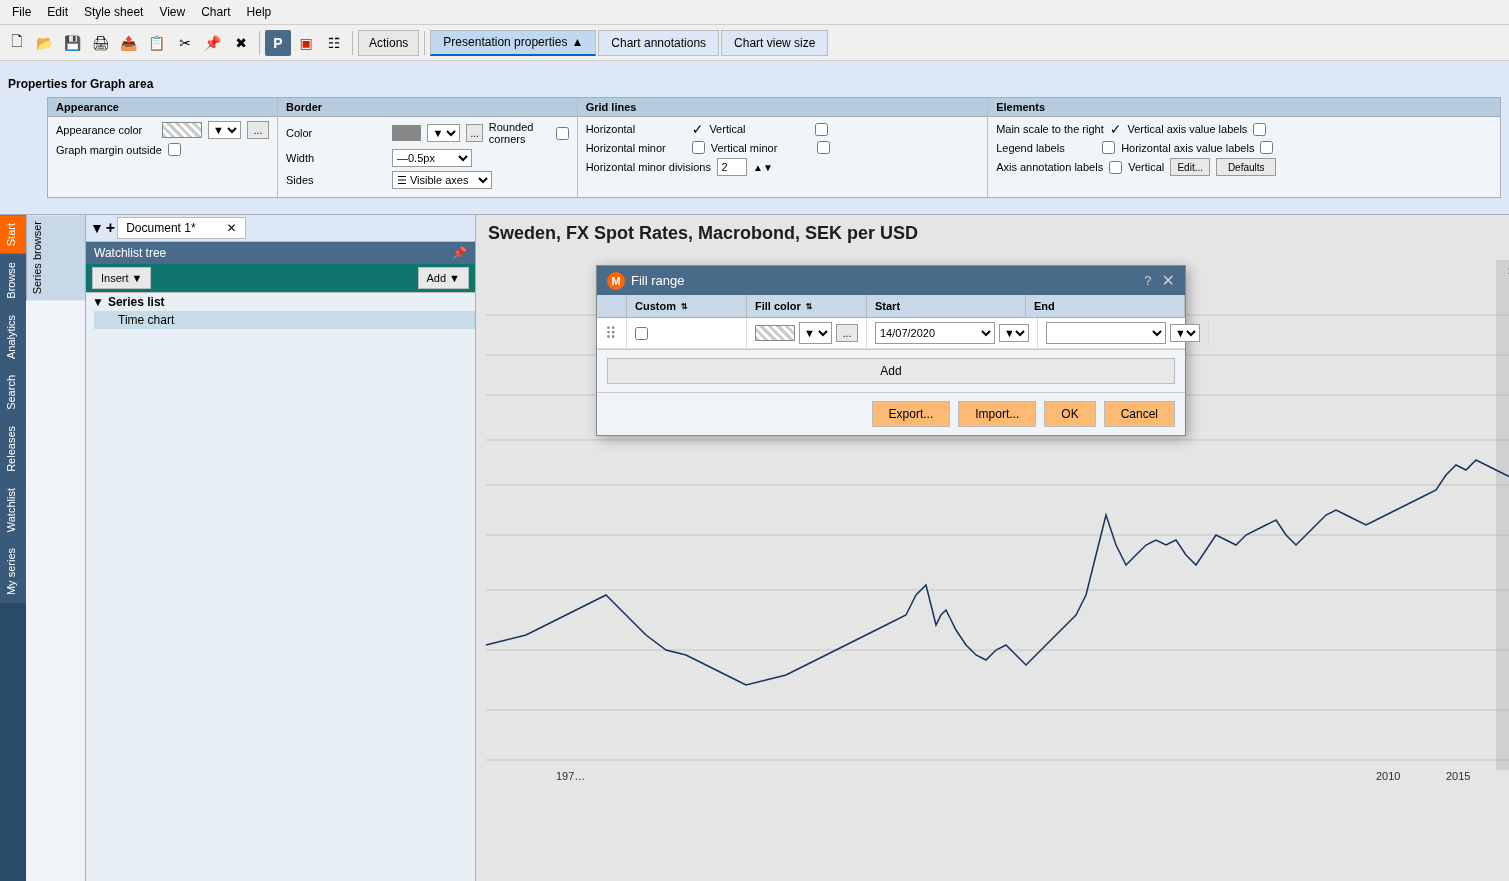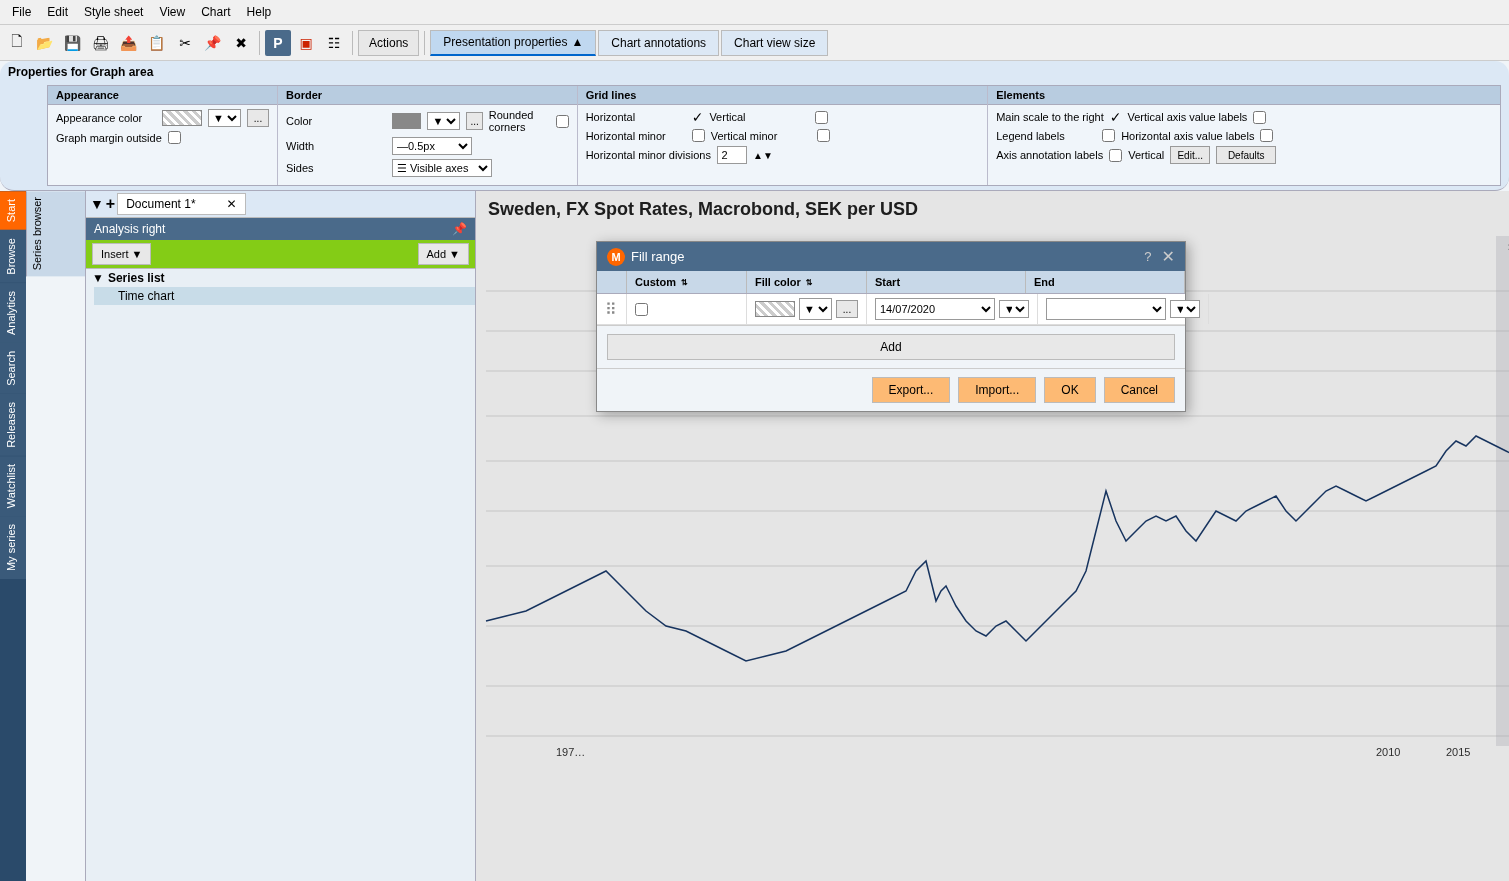--- a/index.html
+++ b/index.html
@@ -11,21 +11,21 @@
 
     
     .toolbar { display: flex; align-items: center; background: #f0f0f0; border-bottom: 1px solid #ccc; padding: 2px 4px; height: 36px; gap: 2px; }
     .toolbar-btn { width: 26px; height: 26px; border: 1px solid transparent; background: transparent; cursor: pointer; display: flex; align-items: center; justify-content: center; font-size: 14px; }
     .toolbar-sep { width: 1px; height: 24px; background: #bbb; margin: 0 3px; }
     .toolbar-action-btn { height: 26px; padding: 0 10px; border: 1px solid #bbb; background: #e8e8e8; cursor: pointer; font-size: 12px; }
     .toolbar-tab-btn { height: 26px; padding: 0 12px; border: 1px solid #bbb; background: #dce8f5; cursor: pointer; font-size: 12px; display: flex; align-items: center; gap: 4px; }
     .toolbar-tab-btn.active { background: #c0d8f0; border-bottom: 2px solid #0066cc; }
 
     
-    .properties-panel { background: #dce8f5; border-bottom: 1px solid #aab; padding: 4px 8px; border-radius: 14px; }
+    .properties-panel { background: #dce8f5; border-bottom: 1px solid #aab; padding: 16px 8px; }
     .properties-title { font-weight: bold; font-size: 12px; margin-bottom: 6px; }
     .properties-sections { display: flex; gap: 0; border: 1px solid #aab; margin-left: 39px; }
     .prop-section { background: #f0f5fa; border-right: 1px solid #bbc; flex: 1; }
     .prop-section:last-child { border-right: none; }
     .prop-section-header { background: #b8cce0; padding: 3px 8px; font-weight: bold; font-size: 11px; border-bottom: 1px solid #aab; }
     .prop-section-body { padding: 4px 8px; }
     .prop-row { display: flex; align-items: center; gap: 6px; margin-bottom: 4px; font-size: 11px; }
     .prop-label { min-width: 100px; }
     .prop-color-swatch { width: 40px; height: 16px; background: repeating-linear-gradient(45deg, #ccc 0, #ccc 3px, #fff 3px, #fff 6px); border: 1px solid #888; display: inline-block; }
     .prop-select { height: 18px; font-size: 11px; border: 1px solid #999; background: white; }
@@ -33,21 +33,21 @@
     .prop-checkbox { width: 13px; height: 13px; }
     .prop-input-num { width: 30px; height: 18px; border: 1px solid #999; font-size: 11px; text-align: center; }
     .checkmark { color: #000; font-size: 14px; }
 
     
     .main-area { display: flex; height: calc(881px - 22px - 36px - 108px); }
 
     
     .analysis-panel { width: 390px; background: #e8eff5; border-right: 1px solid #aab; display: flex; flex-direction: column; }
     .analysis-header { background: #4a6a8a; color: white; padding: 4px 8px; font-size: 12px; display: flex; justify-content: space-between; align-items: center; }
-    .analysis-toolbar { display: flex; align-items: center; padding: 3px 6px; background: #84cc16; border-bottom: 1px solid #bbb; gap: 4px; }
+    .analysis-toolbar { display: flex; align-items: center; padding: 3px 6px; background: #0f766e; border-bottom: 1px solid #bbb; gap: 4px; }
     .analysis-btn { height: 22px; padding: 0 8px; border: 1px solid #bbb; background: #e8e8e8; cursor: pointer; font-size: 11px; display: flex; align-items: center; gap: 3px; }
     .tree-item { padding: 2px 12px; cursor: pointer; font-size: 12px; }
     .tree-item.selected { background: #b8cce0; margin-left: 8px; }
     .tree-item-group { padding: 2px 6px; font-size: 12px; font-weight: bold; display: flex; align-items: center; gap: 4px; }
     .tab-bar { display: flex; align-items: center; padding: 2px 4px; background: #dce8f5; border-bottom: 1px solid #bbb; gap: 2px; }
     .doc-tab { display: flex; align-items: center; gap: 4px; padding: 3px 8px; border: 1px solid #bbb; background: #e8eef5; cursor: pointer; font-size: 12px; }
     .doc-tab.active { background: white; gap: 31px; }
 
     
     .chart-area { flex: 1; background: white; position: relative; overflow: hidden; }
@@ -239,21 +239,21 @@
     <div class="tab-bar">
       <button style="background:transparent; border:none; cursor:pointer; font-size:14px;">▼</button>
       <button style="background:transparent; border:none; cursor:pointer; font-size:16px; font-weight:bold;">+</button>
       <div class="doc-tab active">
         <span>Document 1*</span>
         <span style="cursor:pointer;">✕</span>
       </div>
     </div>
 
     <div class="analysis-header">
-      <span>Analysis right</span>
+      <span>Watchlist tree</span>
       <span style="cursor:pointer;">📌</span>
     </div>
 
     <div class="analysis-toolbar">
       <button class="analysis-btn">
         <span>Insert</span>
         <span>▼</span>
       </button>
       <div style="flex:1;"></div>
       <button class="analysis-btn">

